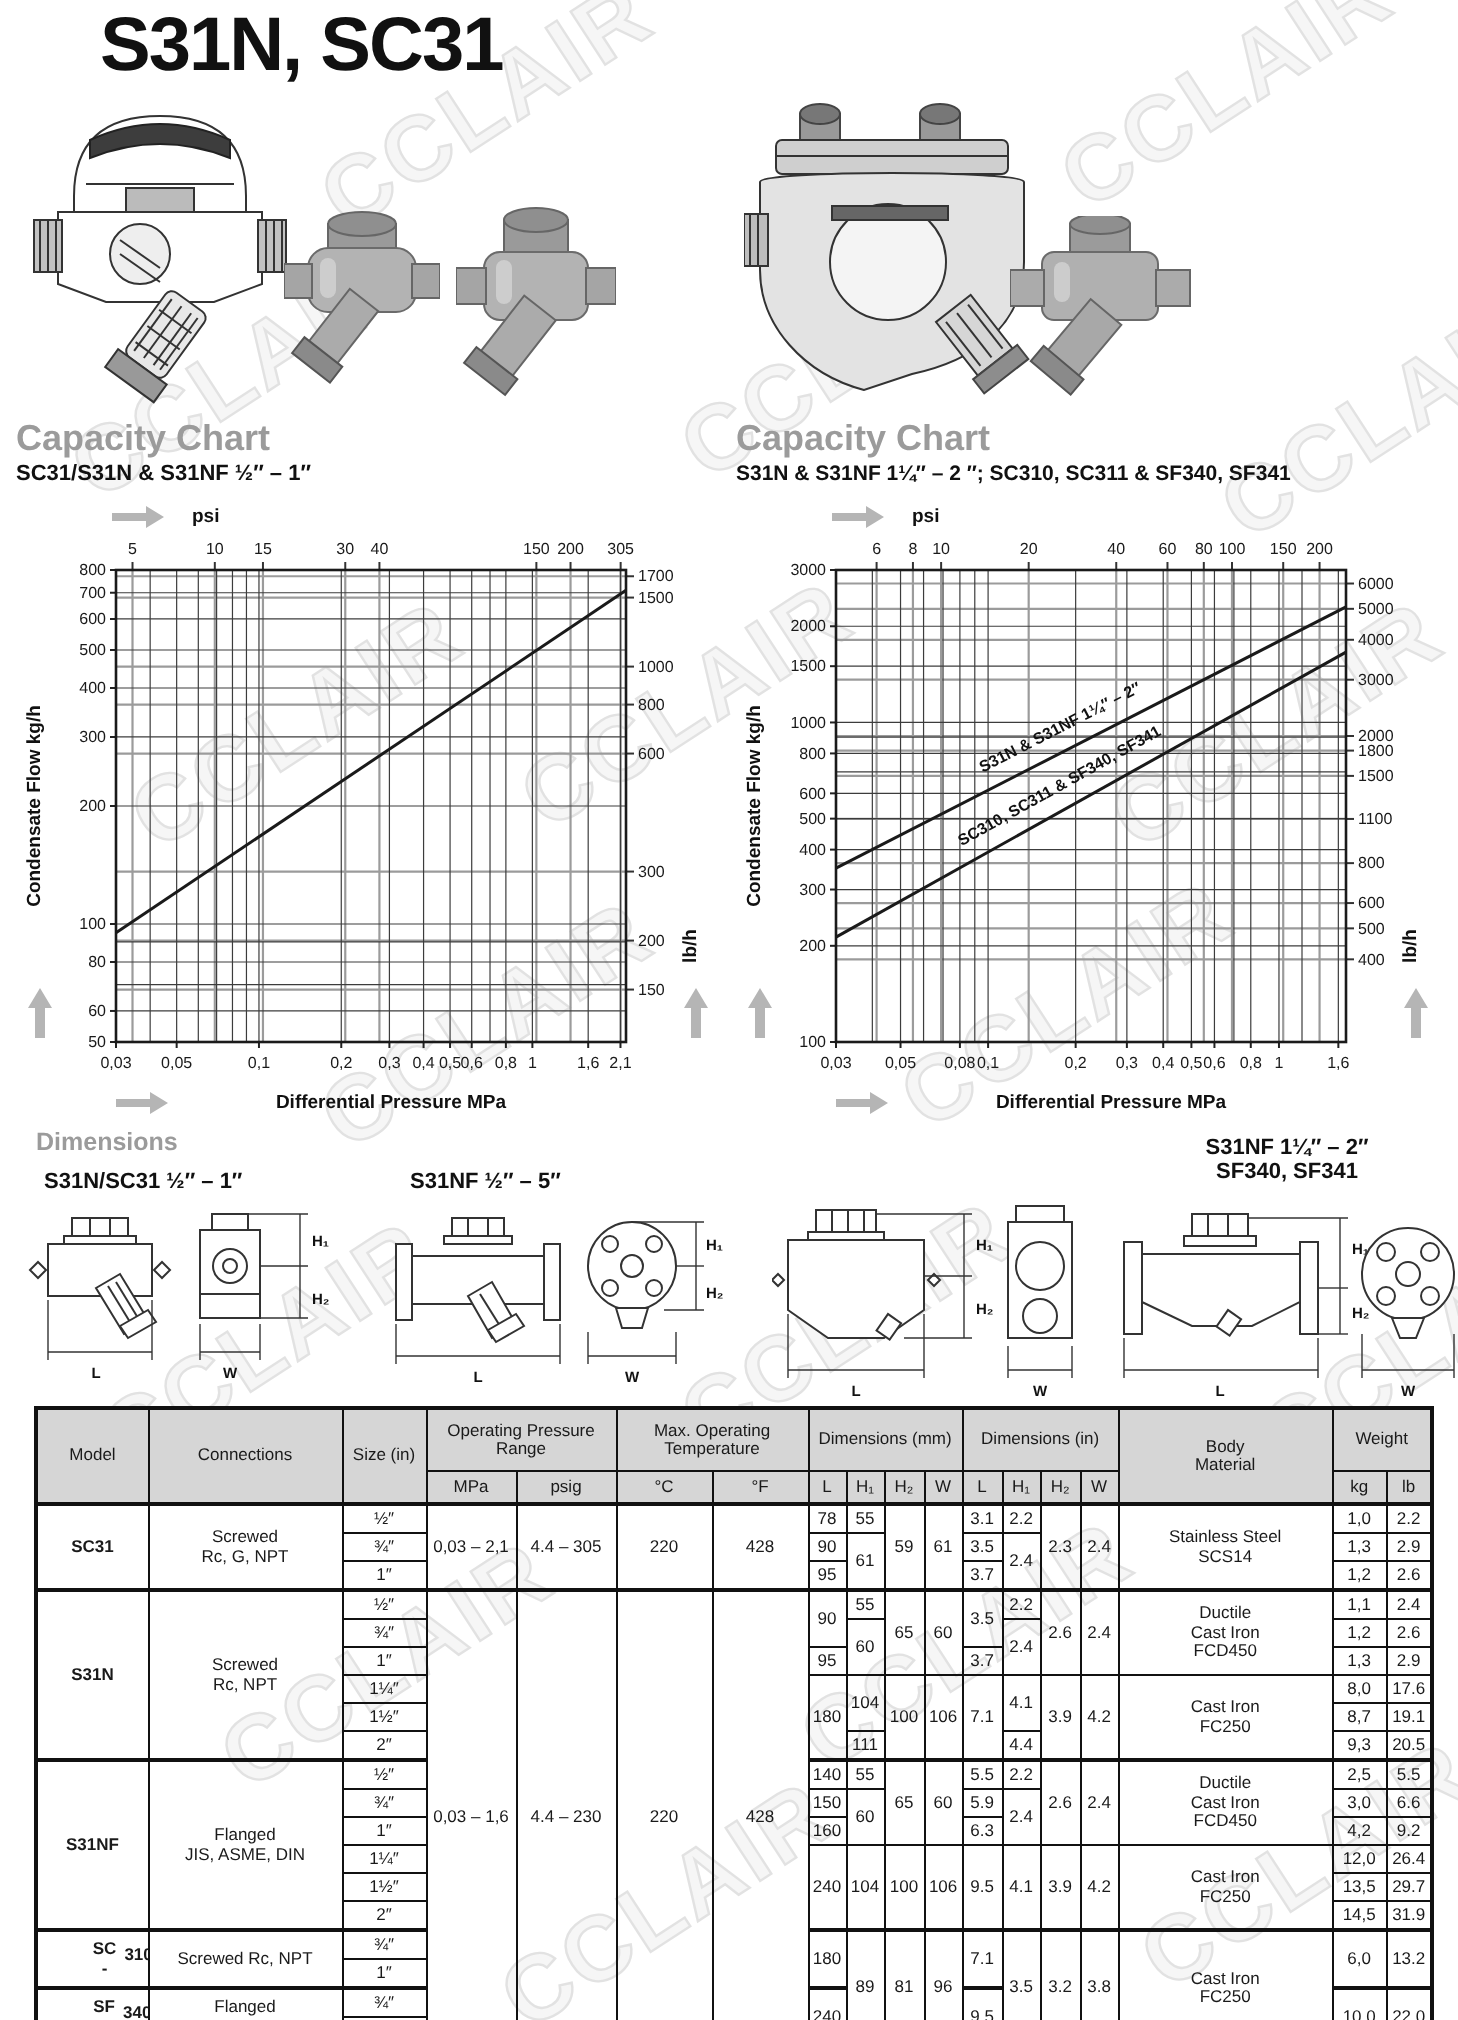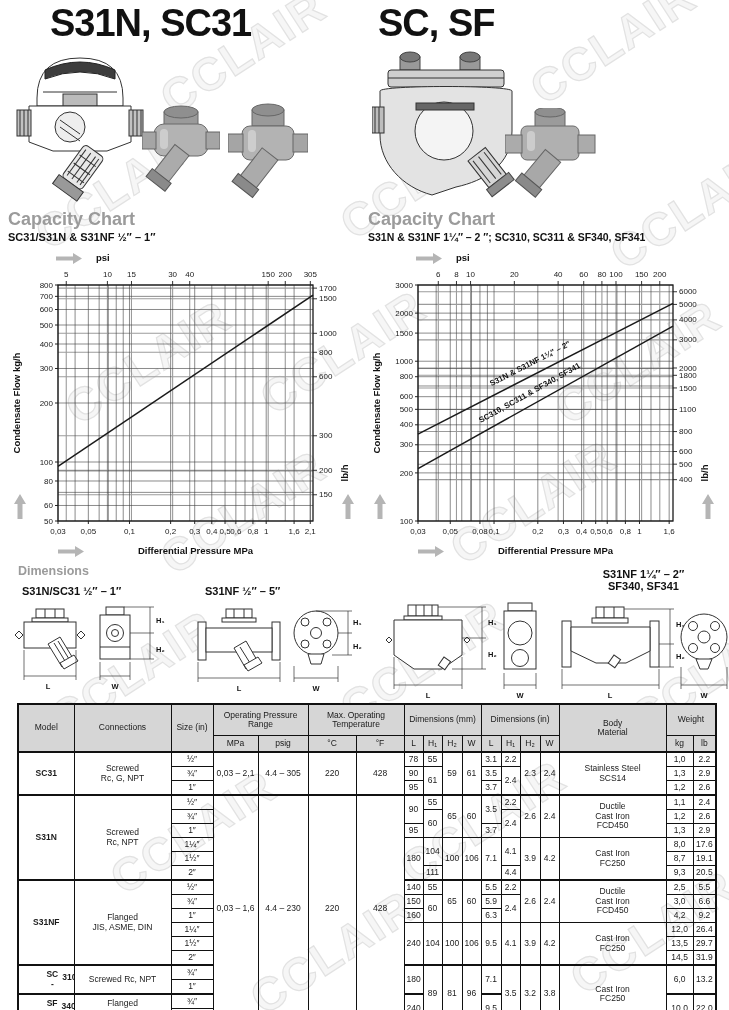--- a/index.html
+++ b/index.html
@@ -56,21 +56,20 @@
       <span class="wm" style="left: 40px; top: 645px;">CCLAIR</span>
       <span class="wm" style="left: 330px; top: 635px;">CCLAIR</span>
       <span class="wm" style="left: 620px; top: 645px;">CCLAIR</span>
       <span class="wm" style="left: 100px; top: 805px;">CCLAIR</span>
       <span class="wm" style="left: 390px; top: 795px;">CCLAIR</span>
       <span class="wm" style="left: 240px; top: 925px;">CCLAIR</span>
       <span class="wm" style="left: 560px; top: 905px;">CCLAIR</span>
     </div>
 
   <h1 class="t1" style="left:18px;top:2px;margin-left:32px;">S31N, SC31</h1>
-  <h1 class="t1" style="left:378px;top:2px;">SC, SF</h1>
 
   <svg class="layer" style="left:15px;top:48px;" width="130" height="172" viewBox="0 0 130 172">
     <path class="fl" d="M22,50 Q22,10 65,10 Q108,10 108,50 L108,58 L22,58 Z" fill="#e6e6e6"></path>
     <path d="M30,22 Q65,6 100,22 L100,31 Q65,17 30,31 Z" fill="#3d3d3d" stroke="#222"></path>
     <line class="ln" x1="28" y1="44" x2="102" y2="44"></line>
     <rect x="48" y="46" width="34" height="12" fill="#bbb" stroke="#333"></rect>
     <path class="fl" d="M14,58 L116,58 L116,94 L92,103 L38,103 L14,94 Z" fill="#dedede"></path>
     <rect x="2" y="62" width="14" height="26" fill="#c2c2c2" stroke="#333"></rect>
     <line class="ln" x1="5" y1="62" x2="5" y2="88"></line>
       <line class="ln" x1="9" y1="62" x2="9" y2="88"></line>

